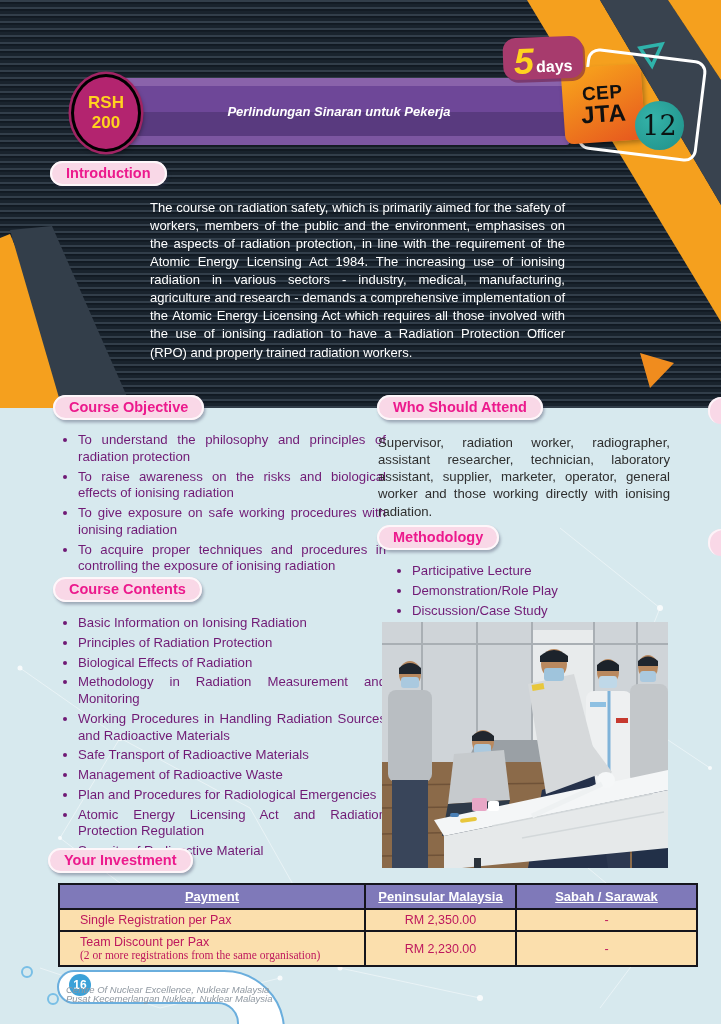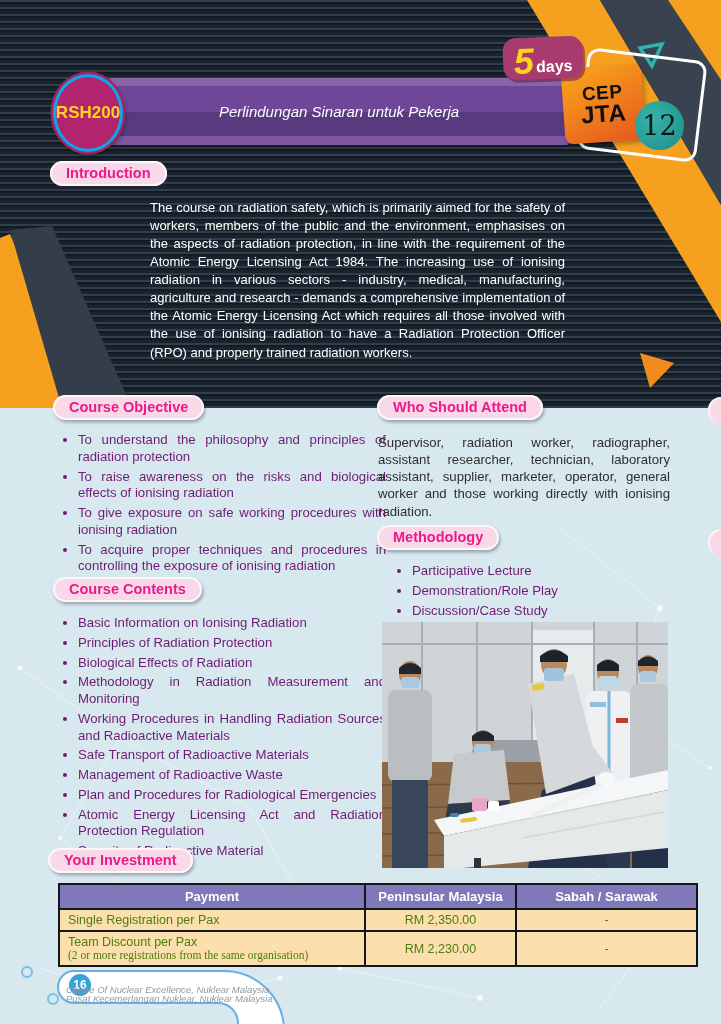--- a/index.html
+++ b/index.html
@@ -6,34 +6,34 @@
   .page{
     position:relative;width:721px;height:1024px;margin:0 auto;
     background:#d7e9ee;overflow:hidden;
     font-family:"Liberation Sans",sans-serif;
   }
   .abs{position:absolute;}
   svg{display:block;}
 
   
   .rsh-badge{
-    left:53px;top:74px;width:64px;height:72px;border-radius:50%;
-    background:#b3246f;border:3px solid #0ea5e9;
+    left:71px;top:74px;width:64px;height:72px;border-radius:50%;
+    background:#b3246f;border:3px solid #000000;
     box-shadow:0 0 0 2.5px #a12464,2px 3px 5px rgba(0,0,0,.45);
-    display:flex;align-items:center;justify-content:center;
+    display:flex;flex-direction:column;align-items:center;justify-content:center;
     color:#ffd21f;font-weight:800;font-size:17px;line-height:1.15;z-index:4;
   }
   .banner{
     left:108px;top:78px;width:462px;height:67px;border-radius:4px;z-index:2;
     background:linear-gradient(180deg,#8a63ab 0%,#8a63ab 12%,#6e4798 12%,#6e4798 50%,#593a7f 50%,#593a7f 87%,#7c56a1 87%,#7c56a1 100%);
     display:flex;flex-direction:column;align-items:center;justify-content:center;
     box-shadow:0 2px 5px rgba(0,0,0,.35);
   }
   .banner-title{color:#fff;font-weight:800;font-size:20px;letter-spacing:.3px;line-height:1.15;}
-  .banner-subtitle{color:#fff;font-weight:400;font-style:italic;font-size:15px;line-height:1.2;}
+  .banner-subtitle{color:#fff;font-weight:700;font-style:italic;font-size:13px;line-height:1.2;}
   .days-badge{
     left:503px;top:37px;width:80px;height:42px;border-radius:13px;
     background:#a73b6d;transform:rotate(-2deg);z-index:5;
     box-shadow:2px 3px 0 rgba(110,25,65,.55);
     display:flex;align-items:flex-end;justify-content:center;padding-bottom:3px;box-sizing:border-box;
   }
   .days-num{font-size:36px;font-weight:800;font-style:italic;color:#ffd21f;line-height:.8;margin-right:2px;}
   .days-unit{font-size:16px;font-weight:800;color:#ffffff;line-height:1;margin-bottom:1px;}
   .cep-frame{
     left:582px;top:54px;width:114px;height:96px;border:3.5px solid #fff;
@@ -70,22 +70,22 @@
     left:150px;top:199px;width:415px;color:#ffffff;font-size:13px;font-weight:400;
     line-height:1.39;text-align:justify;z-index:3;
   }
   .body-text{color:#2e2e2e;font-size:13.2px;line-height:1.3;text-align:justify;}
   ul.blist{margin:0;padding-left:22px;list-style:disc;color:#2e2e2e;}
   ul.blist li{font-size:13.2px;line-height:1.27;text-align:justify;margin-bottom:3px;color:#701a75;}
 
   
   table.invest{left:58px;top:883px;width:638px;position:absolute;border-collapse:collapse;z-index:5;table-layout:fixed;}
   table.invest th,table.invest td{border:2px solid #15151c;}
-  table.invest th{background:#7f79b9;color:#fff;font-size:13px;font-weight:700;padding:4px 2px;text-align:center;}
-  table.invest td{background:#fbdfad;font-size:12.5px;color:#4d7c0f;padding:3px 8px;}
+  table.invest th{background:#7f79b9;color:#fff;font-size:13px;font-weight:700;padding:4px 2px;text-align:center;text-decoration:underline;}
+  table.invest td{background:#fbdfad;font-size:12.5px;color:#be185d;padding:3px 20px;}
   td.c{text-align:center;}
   .cell-note{display:block;font-size:11.5px;line-height:1.15;font-family:Liberation Serif, serif;}
 
   
   .page-circle{
     left:29px;top:974px;width:22px;height:22px;border-radius:50%;background:#3ba1d8;
     color:#fff;font-weight:700;font-size:12px;display:flex;align-items:center;justify-content:center;z-index:7;margin-left:40px;
   }
   .ring{position:absolute;border:2px solid #79bfe6;border-radius:50%;background:transparent;z-index:7;}
   .footer-text{left:66px;z-index:7;font-style:italic;color:#8f98a1;font-size:9.5px;line-height:1.2;white-space:nowrap;}

